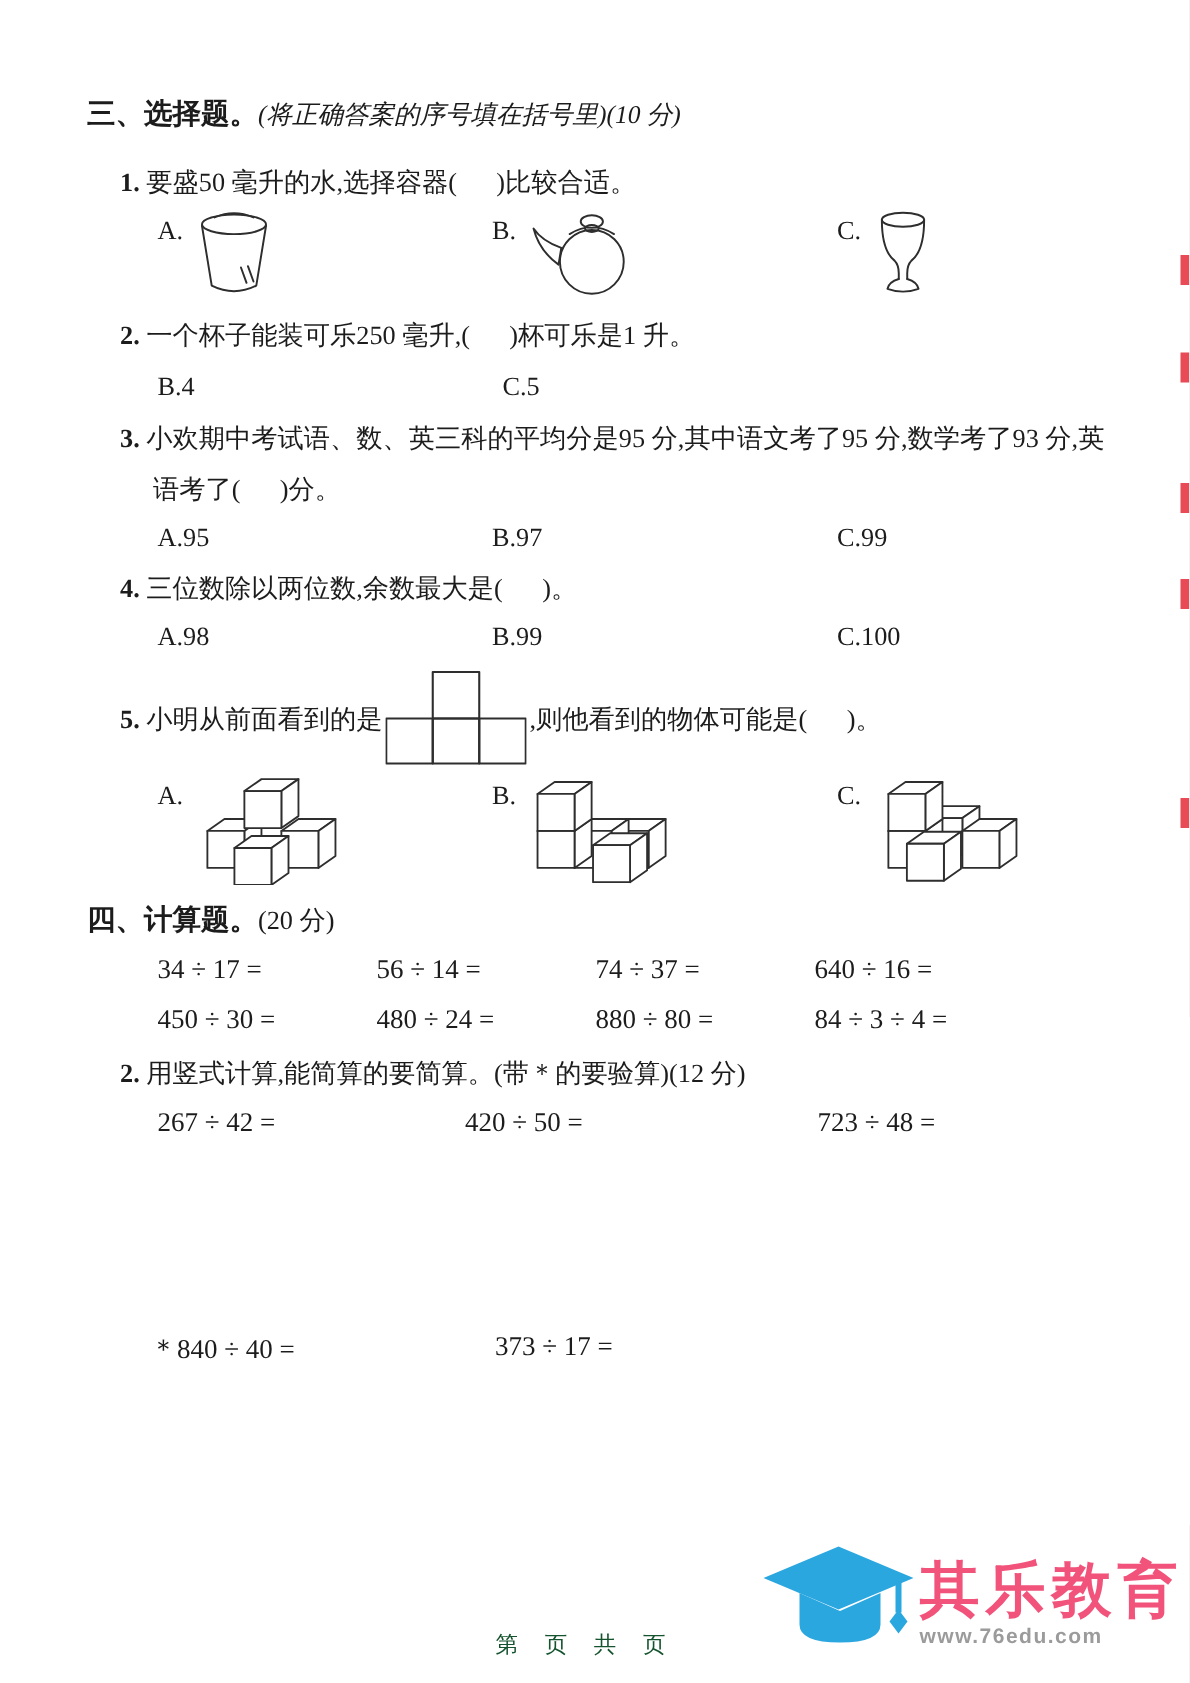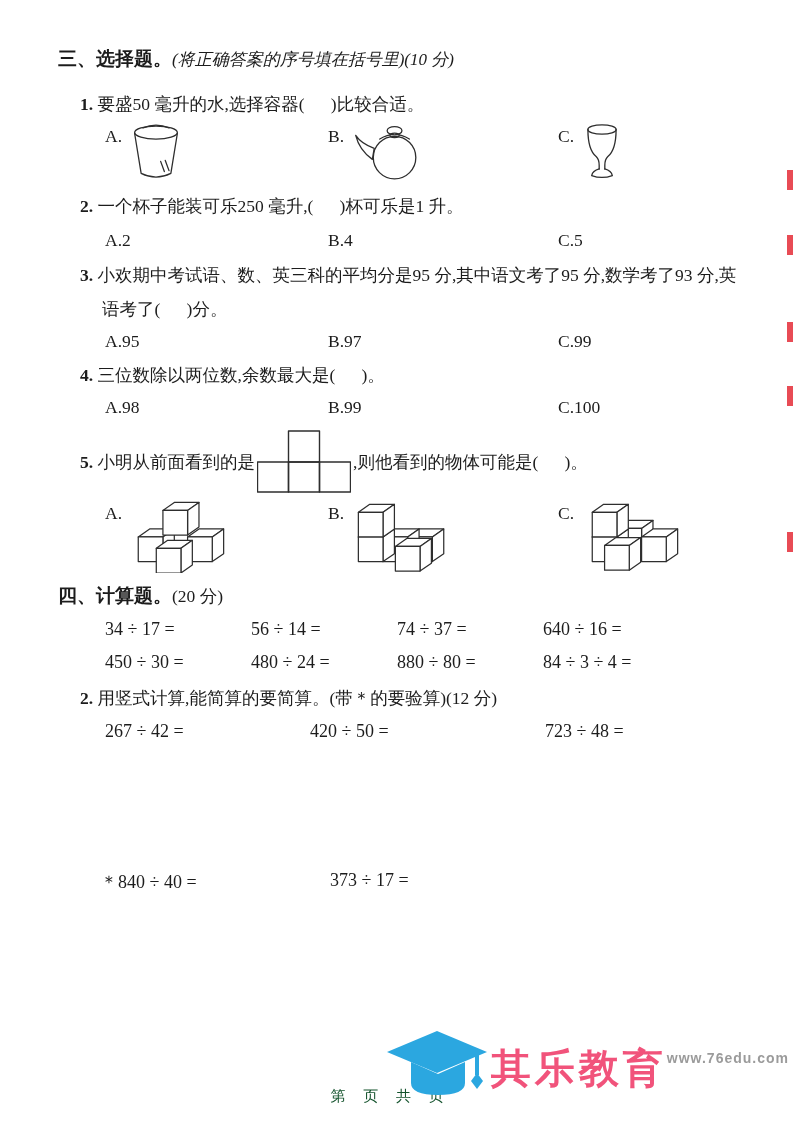--- a/index.html
+++ b/index.html
@@ -1,18 +1,18 @@
 <!DOCTYPE html>
 <html><head>
 <meta charset="utf-8">
 <style>
   html,body{margin:0;padding:0;background:#e9e9e9;}
   .page{position:relative;width:793px;height:1122px;margin:0 auto;background:#ffffff;
         font-family:"Liberation Serif","DejaVu Serif",serif;color:#1c1c1c;overflow:hidden;}
-  .content{position:absolute;left:58px;top:46px;width:700px;}
+  .content{position:absolute;left:58px;top:63px;width:700px;}
   .sec-title{font-size:19px;font-weight:bold;white-space:pre-wrap;}
   .sec-title .note{font-weight:normal;font-style:italic;font-size:17px;}
   .sec-title .score{font-weight:normal;font-size:17.5px;}
   .q{font-size:17.5px;margin:0;white-space:pre-wrap;}
   .qnum{font-weight:bold;}
   .mt20{margin-top:20px}.mt12{margin-top:12px}.mt11{margin-top:11px}.mt10{margin-top:10px}
   .mt9{margin-top:9px}.mt6{margin-top:6px}.mt13{margin-top:13px}
   .indent2{padding-left:22px;}
   .optrow{display:flex;margin-left:47px;font-size:17.5px;}
   .optrow .c1{width:223px;}.optrow .c2{width:230px;}
@@ -25,21 +25,21 @@
   .calc3{display:flex;margin-left:47px;font-size:18px;white-space:pre-wrap;}
   .calc3 .c1{width:205px;}.calc3 .c2{width:235px;}
   .star3{display:flex;margin-left:42px;font-size:18px;white-space:pre-wrap;}
   .star3 .c1{width:230px;}.star3 .c2{width:230px;}
   .q5row{display:flex;align-items:center;margin-top:12px;}
   .art{stroke:#2e2e2e;stroke-width:1.4;fill:none;stroke-linejoin:round;stroke-linecap:round;}
   .artf{stroke:#2e2e2e;stroke-width:1.4;fill:#ffffff;stroke-linejoin:round;}
   .footer{position:absolute;left:0;right:12px;bottom:16px;text-align:center;
           font-size:15px;letter-spacing:7px;color:#14532d;}
   .logo{position:absolute;right:4px;bottom:8px;display:flex;align-items:center;gap:0px;}
-  .logo-text{display:flex;line-height:1;font-family:"Liberation Sans","DejaVu Sans",sans-serif;}
+  .logo-text{display:flex;flex-direction:column;line-height:1;font-family:"Liberation Sans","DejaVu Sans",sans-serif;}
   .brand{font-size:40px;font-weight:900;color:#F1537B;letter-spacing:4px;}
   .site{font-size:14px;font-weight:bold;color:#9B9B9B;margin-top:3px;letter-spacing:1px;}
   .edge-mark{position:absolute;right:0;width:6px;height:20px;background:#E84B55;}
 </style>
 </head>
 <body>
 
 <div class="page">
 
   <div class="edge-mark" style="top:170px;"></div>
@@ -79,21 +79,20 @@
         <svg width="40" height="62" viewBox="0 0 42 66">
           <ellipse class="art" cx="21" cy="8" rx="15" ry="5"></ellipse>
           <path class="art" d="M6,8 Q6,30 15,37 Q18,40 18,46 L18,50 M36,8 Q36,30 27,37 Q24,40 24,46 L24,50"></path>
           <path class="art" d="M18,50 Q11,52 10,57 Q21,61 32,57 Q31,52 24,50"></path>
         </svg>
       </div>
     </div>
 
     <p class="q mt10 indent2"><span class="qnum">2.</span> <span>一个杯子能装可乐250 毫升,(      )杯可乐是1 升。</span></p>
     <div class="optrow mt12">
-      <span class="c1">A.2</span>
       <span class="c2">B.4</span>
       <span>C.5</span>
     </div>
 
     <p class="q mt12 indent2"><span class="qnum">3.</span> <span>小欢期中考试语、数、英三科的平均分是95 分,其中语文考了95 分,数学考了93 分,英</span></p>
     <p class="q mt10 indent2" style="padding-left:44px;"><span>语考了(      )分。</span></p>
     <div class="optrow mt10">
       <span class="c1">A.95</span>
       <span class="c2">B.97</span>
       <span>C.99</span>

